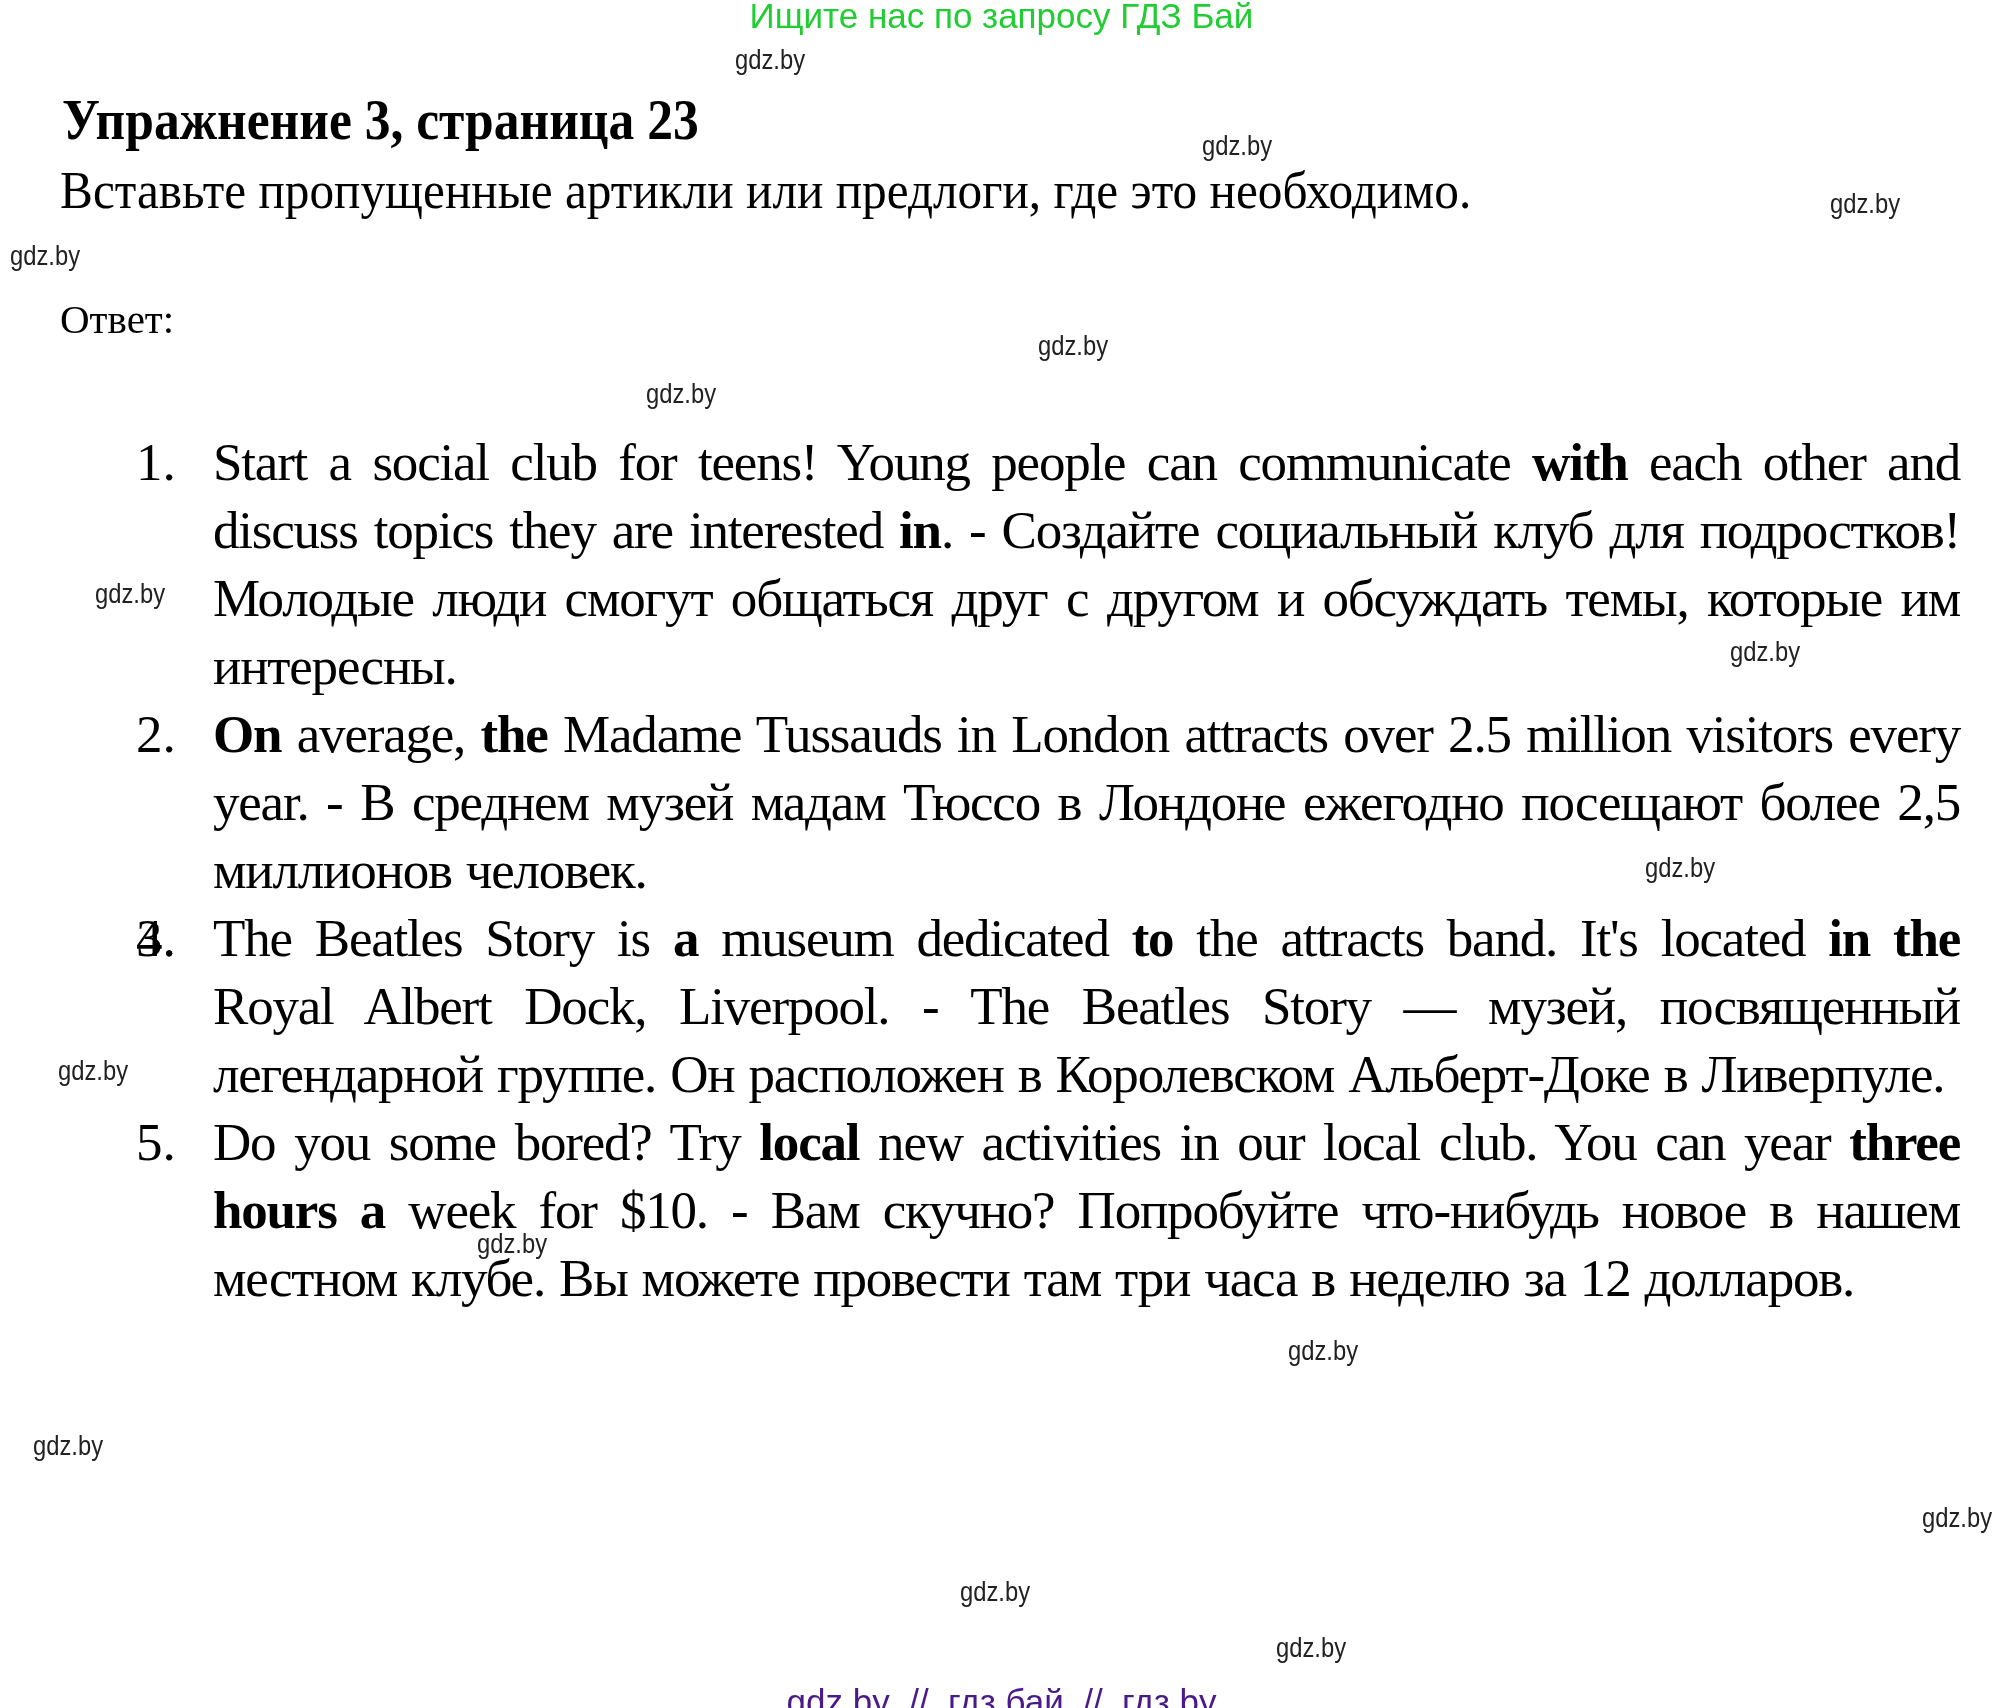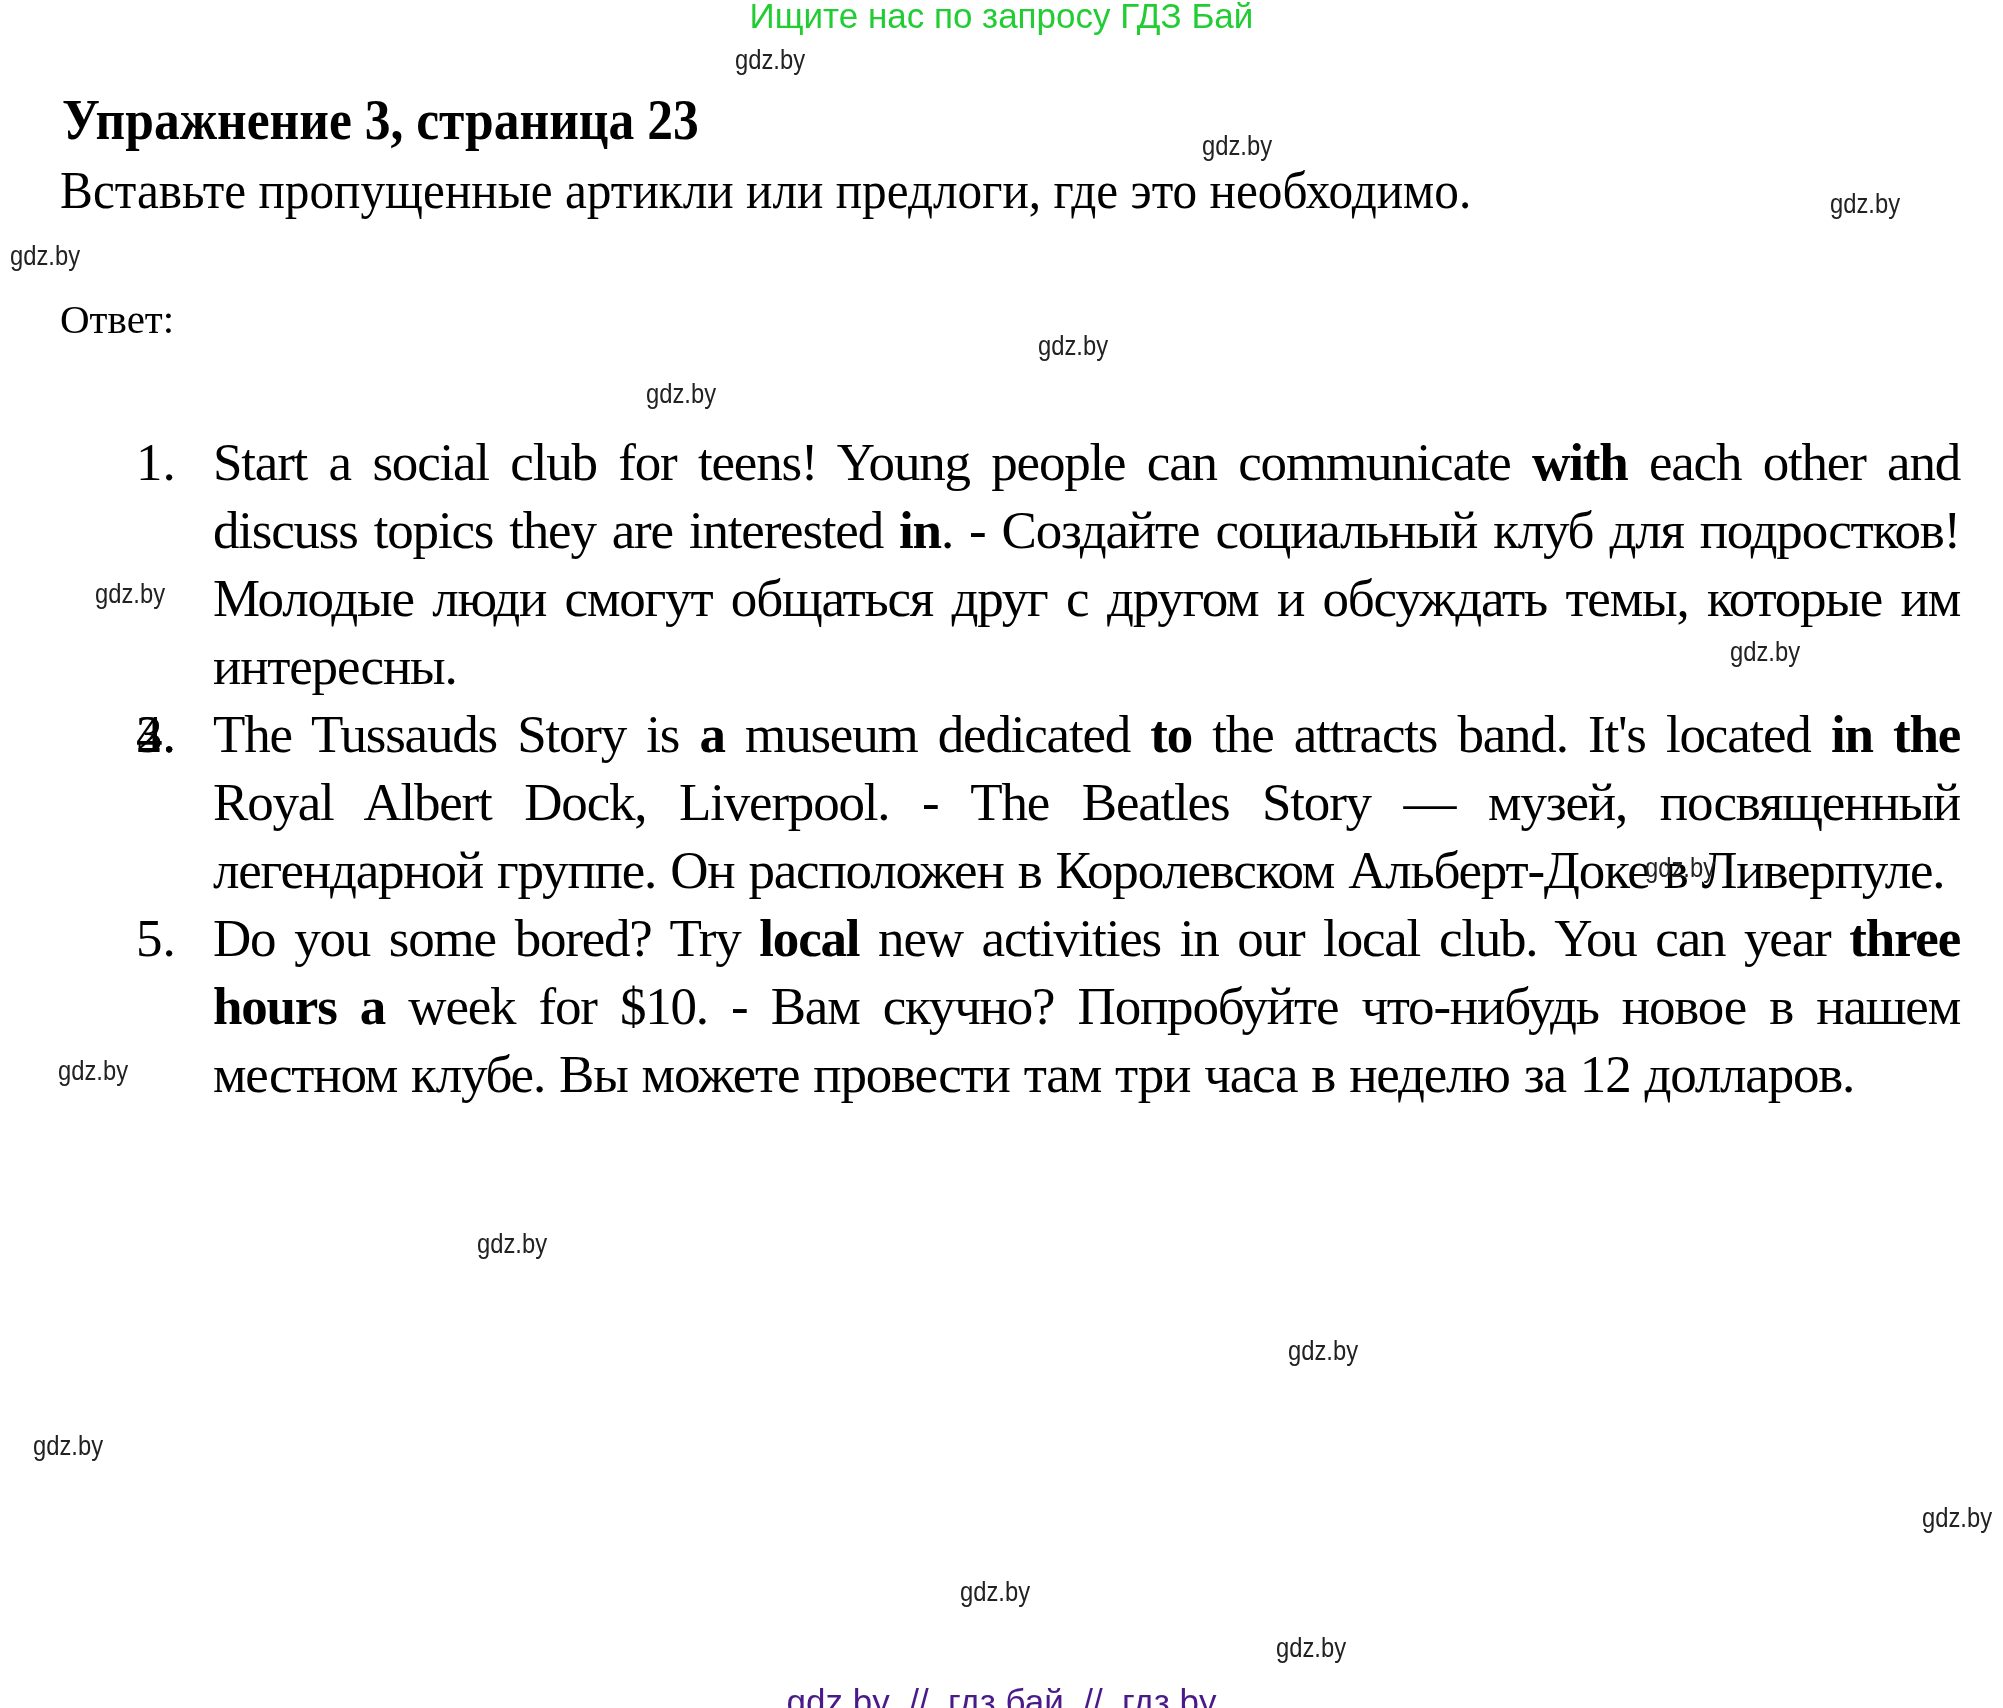--- a/index.html
+++ b/index.html
@@ -33,27 +33,28 @@
 <div class="instruction">Вставьте пропущенные артикли или предлоги, где это необходимо.</div>
 <div class="answer-label">Ответ:</div>
 
 <div class="list" id="answer-list">
   <div class="item">
     <span class="num">1.</span>
     <div class="text"><span>Start a social club for teens! Young people can communicate </span><b>with</b><span> each other and discuss topics they are interested </span><b>in</b><span>. - Создайте социальный клуб для подростков! Молодые люди смогут общаться друг с другом и обсуждать темы, которые им интересны.</span></div>
   </div>
   <div class="item">
     <span class="num">2.</span>
+    <div class="text"><b>On</b><span> average, </span><b>the</b><span> Madame Tussauds in London attracts over 2.5 million visitors every year. - В среднем музей мадам Тюссо в Лондоне ежегодно посещают более 2,5 миллионов человек.</span></div>
   </div>
   <div class="item">
     <span class="num">3.</span>
   </div>
   <div class="item">
     <span class="num">4.</span>
-    <div class="text"><span>The Tussauds Story is </span><b>a</b><span> museum dedicated </span><b>to</b><span> the attracts band. It's located </span><b>in the</b><span> Royal Albert Dock, Liverpool. - The Beatles Story — музей, посвященный легендарной группе. Он расположен в Королевском Альберт-Доке в Ливерпуле.</span></div>
+    <div class="text"><span>The Beatles Story is </span><b>a</b><span> museum dedicated </span><b>to</b><span> the attracts band. It's located </span><b>in the</b><span> Royal Albert Dock, Liverpool. - The Beatles Story — музей, посвященный легендарной группе. Он расположен в Королевском Альберт-Доке в Ливерпуле.</span></div>
   </div>
   <div class="item">
     <span class="num">5.</span>
     <div class="text"><span>Do you some bored? Try </span><b>local</b><span> new activities in our local club. You can year </span><b>three hours a</b><span> week for $10. - Вам скучно? Попробуйте что-нибудь новое в нашем местном клубе. Вы можете провести там три часа в неделю за 12 долларов.</span></div>
   </div>
 </div>
 
 <div id="watermarks">
     <div class="wm" style="left: 735px; top: 44px;">gdz.by</div>
     <div class="wm" style="left: 1202px; top: 130px;">gdz.by</div>

